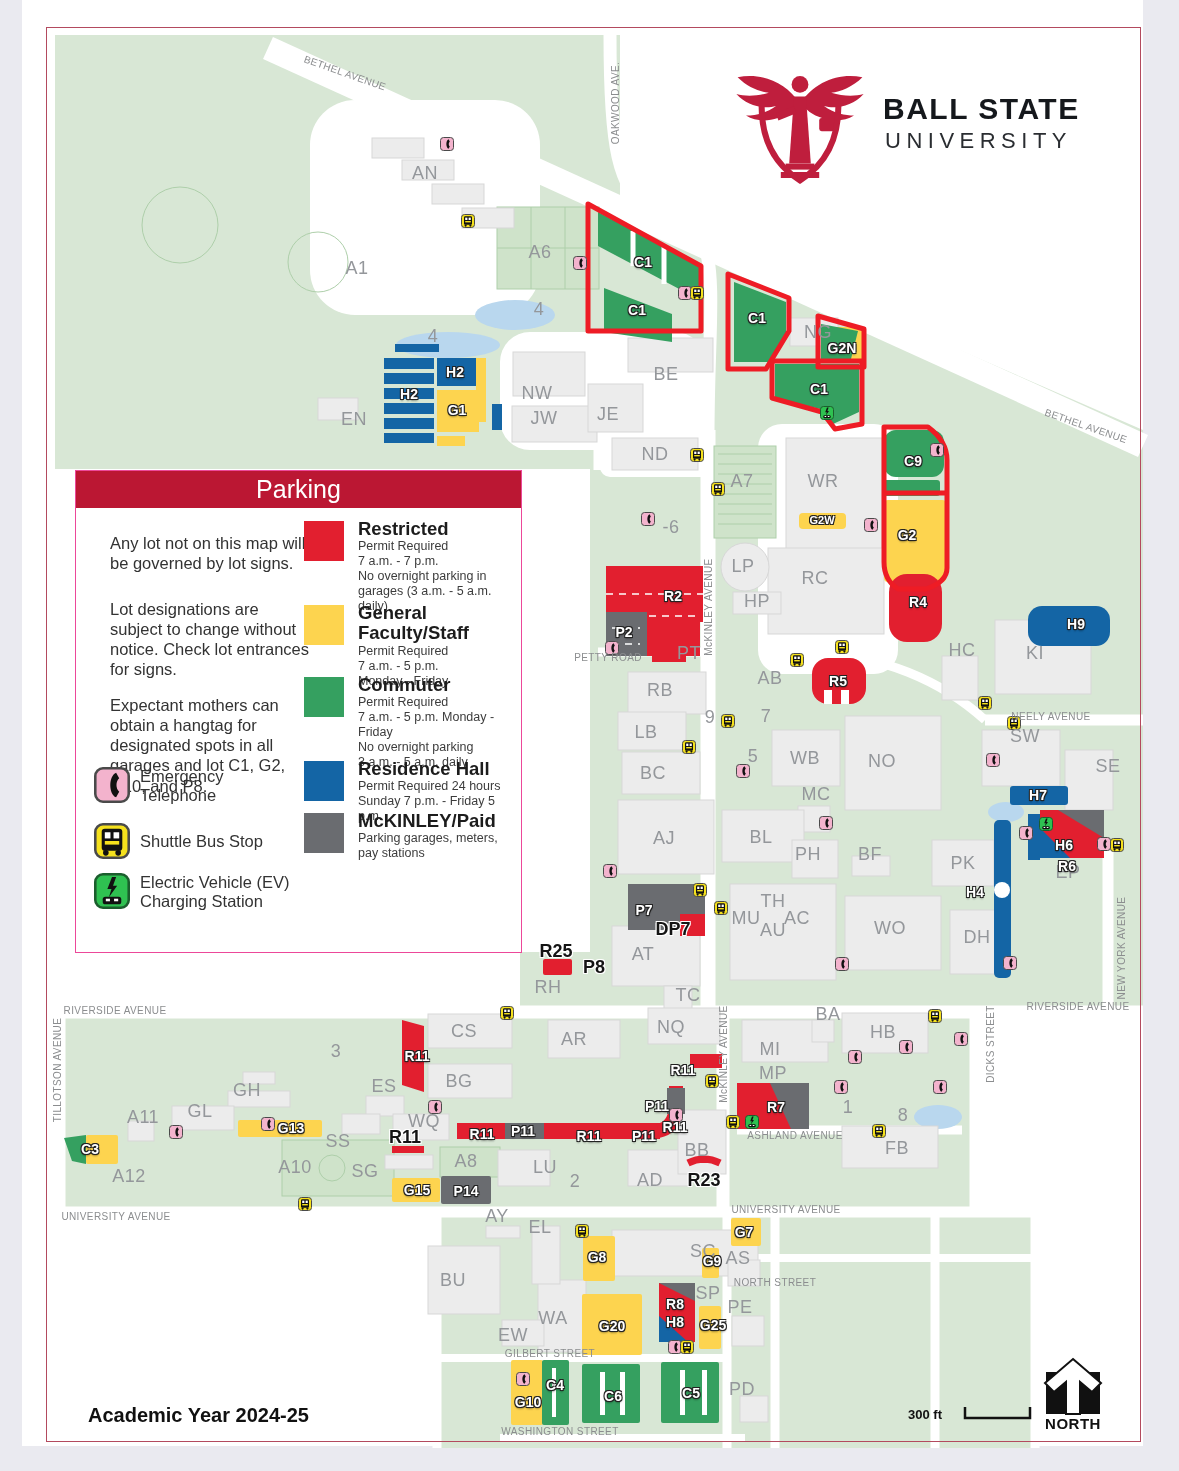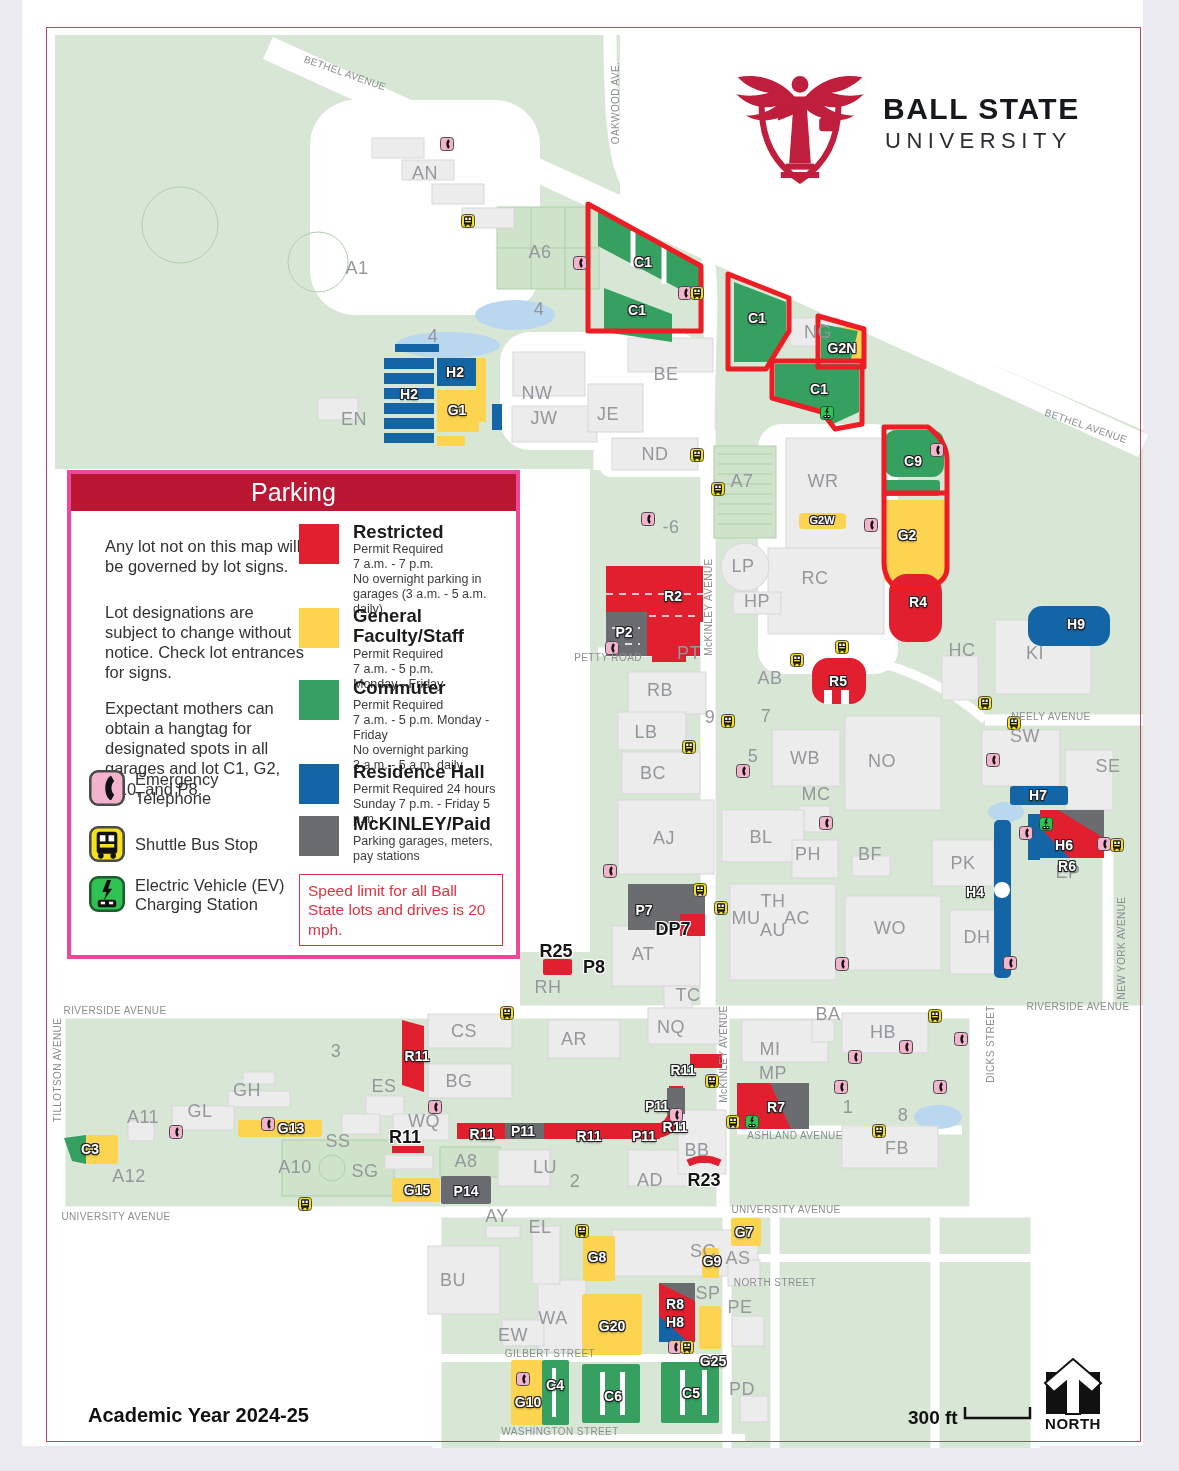--- a/index.html
+++ b/index.html
@@ -19,41 +19,41 @@
   .wsep{fill:#fff}
   .ml{position:absolute;transform:translate(-50%,-50%);white-space:nowrap;z-index:4}
   .st{font-size:10px;color:#8b8d8f;letter-spacing:.4px}
   .bld{font-size:18px;color:#94979b;letter-spacing:.5px}
   .lot{font-size:14px;font-weight:bold;color:#fff;text-shadow:-1px -1px 0 #222,1px -1px 0 #222,-1px 1px 0 #222,1px 1px 0 #222,0 2px 2px rgba(0,0,0,.4)}
   .lot-s{font-size:11px;font-weight:bold;color:#fff;text-shadow:-1px -1px 0 #222,1px -1px 0 #222,-1px 1px 0 #222,1px 1px 0 #222}
   .lotd{font-size:18px;font-weight:bold;color:#141414;text-shadow:-1px -1px 0 #fff,1px -1px 0 #fff,-1px 1px 0 #fff,1px 1px 0 #fff}
   .micon{position:absolute;width:14px;height:14px;transform:translate(-50%,-50%);z-index:3}
   .micon svg{width:100%;height:100%;display:block}
   
-  #legend{position:absolute;left:67px;top:470px;width:445px;height:481px;background:#fff;border:4px solid #ec4899;z-index:6}
+  #legend{position:absolute;left:75px;top:470px;width:445px;height:481px;background:#fff;border:1px solid #ec4899;z-index:6}
   #legend-header{position:absolute;left:0;top:0;right:0;height:37px;background:#bb1733;color:#fff;font-size:25px;text-align:center;line-height:36px}
   .lnote{position:absolute;left:18px;width:205px;font-size:16.5px;color:#333;line-height:1.22;margin:16px}
   .symrow{position:absolute;left:18px}
   .symicon{position:absolute;left:0;top:0;width:36px;height:36px}
   .symicon svg{width:100%;height:100%}
   .symlabel{position:absolute;left:46px;top:0;width:160px;font-size:16.5px;color:#333;line-height:1.15;display:flex;align-items:center;min-height:36px}
   .cat{position:absolute;left:228px;width:205px}
   .swatch{position:absolute;left:0;top:2px;width:40px;height:40px}
   .cat-text{margin-left:54px}
   .cat-title{font-size:18.5px;font-weight:bold;color:#1c1c1c;line-height:1.1}
   .cat-line{font-size:12.5px;color:#3c3c3c;line-height:1.2}
   #speed{position:absolute;left:228px;top:400px;width:186px;border:1.5px solid #e03140;color:#e03140;font-size:15.5px;line-height:1.25;padding:6px 8px;z-index:6}
   
   #logo{position:absolute;left:720px;top:50px;width:420px;height:150px;z-index:5}
   #logo-emblem{position:absolute;left:5px;top:8px;width:150px;height:132px}
   #logo-line1{position:absolute;left:163px;top:42px;font-size:30px;font-weight:bold;letter-spacing:1.5px;color:#15181c}
   #logo-line2{position:absolute;left:165px;top:78px;font-size:22px;letter-spacing:5.5px;color:#2a2d31}
   
   #footer-year{position:absolute;left:88px;top:1404px;font-size:20px;font-weight:bold;color:#111;z-index:6}
-  #scale-label{position:absolute;left:908px;top:1407px;font-size:19px;font-weight:bold;color:#111;z-index:6}
+  #scale-label{position:absolute;left:908px;top:1407px;font-size:13px;font-weight:bold;color:#111;z-index:6}
   #scalebar{position:absolute;left:962px;top:1404px;z-index:6}
   #north{position:absolute;left:1043px;top:1353px;width:60px;height:70px;z-index:6}
   #north-label{position:absolute;left:1073px;top:1415px;transform:translateX(-50%);font-size:15px;font-weight:bold;color:#111;z-index:6;letter-spacing:.5px}
 </style>
 </head>
 <body>
 
 <div id="page"></div>
 
 <svg id="mapsvg" viewBox="0 0 1179 1471">
@@ -437,21 +437,21 @@
     <span class="ml lot" style="left: 589px; top: 1136px;">R11</span>
     <span class="ml lot" style="left: 644px; top: 1136px;">P11</span>
     <span class="ml lot" style="left: 675px; top: 1127px;">R11</span>
     <span class="ml lot" style="left: 657px; top: 1106px;">P11</span>
     <span class="ml lot" style="left: 683px; top: 1070px;">R11</span>
     <span class="ml lot" style="left: 776px; top: 1107px;">R7</span>
     <span class="ml lot" style="left: 744px; top: 1232px;">G7</span>
     <span class="ml lot" style="left: 597px; top: 1257px;">G8</span>
     <span class="ml lot" style="left: 712px; top: 1261px;">G9</span>
     <span class="ml lot" style="left: 612px; top: 1326px;">G20</span>
-    <span class="ml lot" style="left: 713px; top: 1325px; margin-top: 36px;">G25</span>
+    <span class="ml lot" style="left: 713px; top: 1325px;">G25</span>
     <span class="ml lot" style="left: 675px; top: 1304px;">R8</span>
     <span class="ml lot" style="left: 675px; top: 1322px;">H8</span>
     <span class="ml lot" style="left: 528px; top: 1402px;">G10</span>
     <span class="ml lot" style="left: 555px; top: 1385px;">C4</span>
     <span class="ml lot" style="left: 613px; top: 1396px;">C6</span>
     <span class="ml lot" style="left: 691px; top: 1393px;">C5</span>
     <span class="ml lotd" style="left: 673px; top: 929px;">DP7</span>
     <span class="ml lotd" style="left: 556px; top: 951px;">R25</span>
     <span class="ml lotd" style="left: 704px; top: 1180px;">R23</span>
     <span class="ml lotd" style="left: 405px; top: 1137px;">R11</span>
@@ -965,21 +965,20 @@
     </div>
   </div>
   <div class="cat" style="top:340px">
     <span class="swatch" style="background: rgb(106, 108, 112);"></span>
     <div class="cat-text">
       <div class="cat-title">McKINLEY/Paid</div>
       <div class="cat-line">Parking garages, meters,</div>
       <div class="cat-line">pay stations</div>
     </div>
   </div>
-  <div id="speed">Speed limit for all Ball State lots and drives is 20 mph.</div>
 </div>
 
 <div id="footer-year">Academic Year 2024-25</div>
 <div id="scale-label">300 ft</div>
 <svg id="scalebar" width="72" height="18" viewBox="0 0 72 18">
   <path d="M3,3 V14 H68 V3" stroke="#111" stroke-width="2.5" fill="none"></path>
 </svg>
 <svg id="north" viewBox="0 0 60 60">
   <rect x="3" y="14" width="54" height="42" fill="#111"></rect>
   <polygon fill="#fff" stroke="#111" stroke-width="2" points="30,1 58,25 49,34 37,24 37,56 23,56 23,24 11,34 2,25"></polygon>

